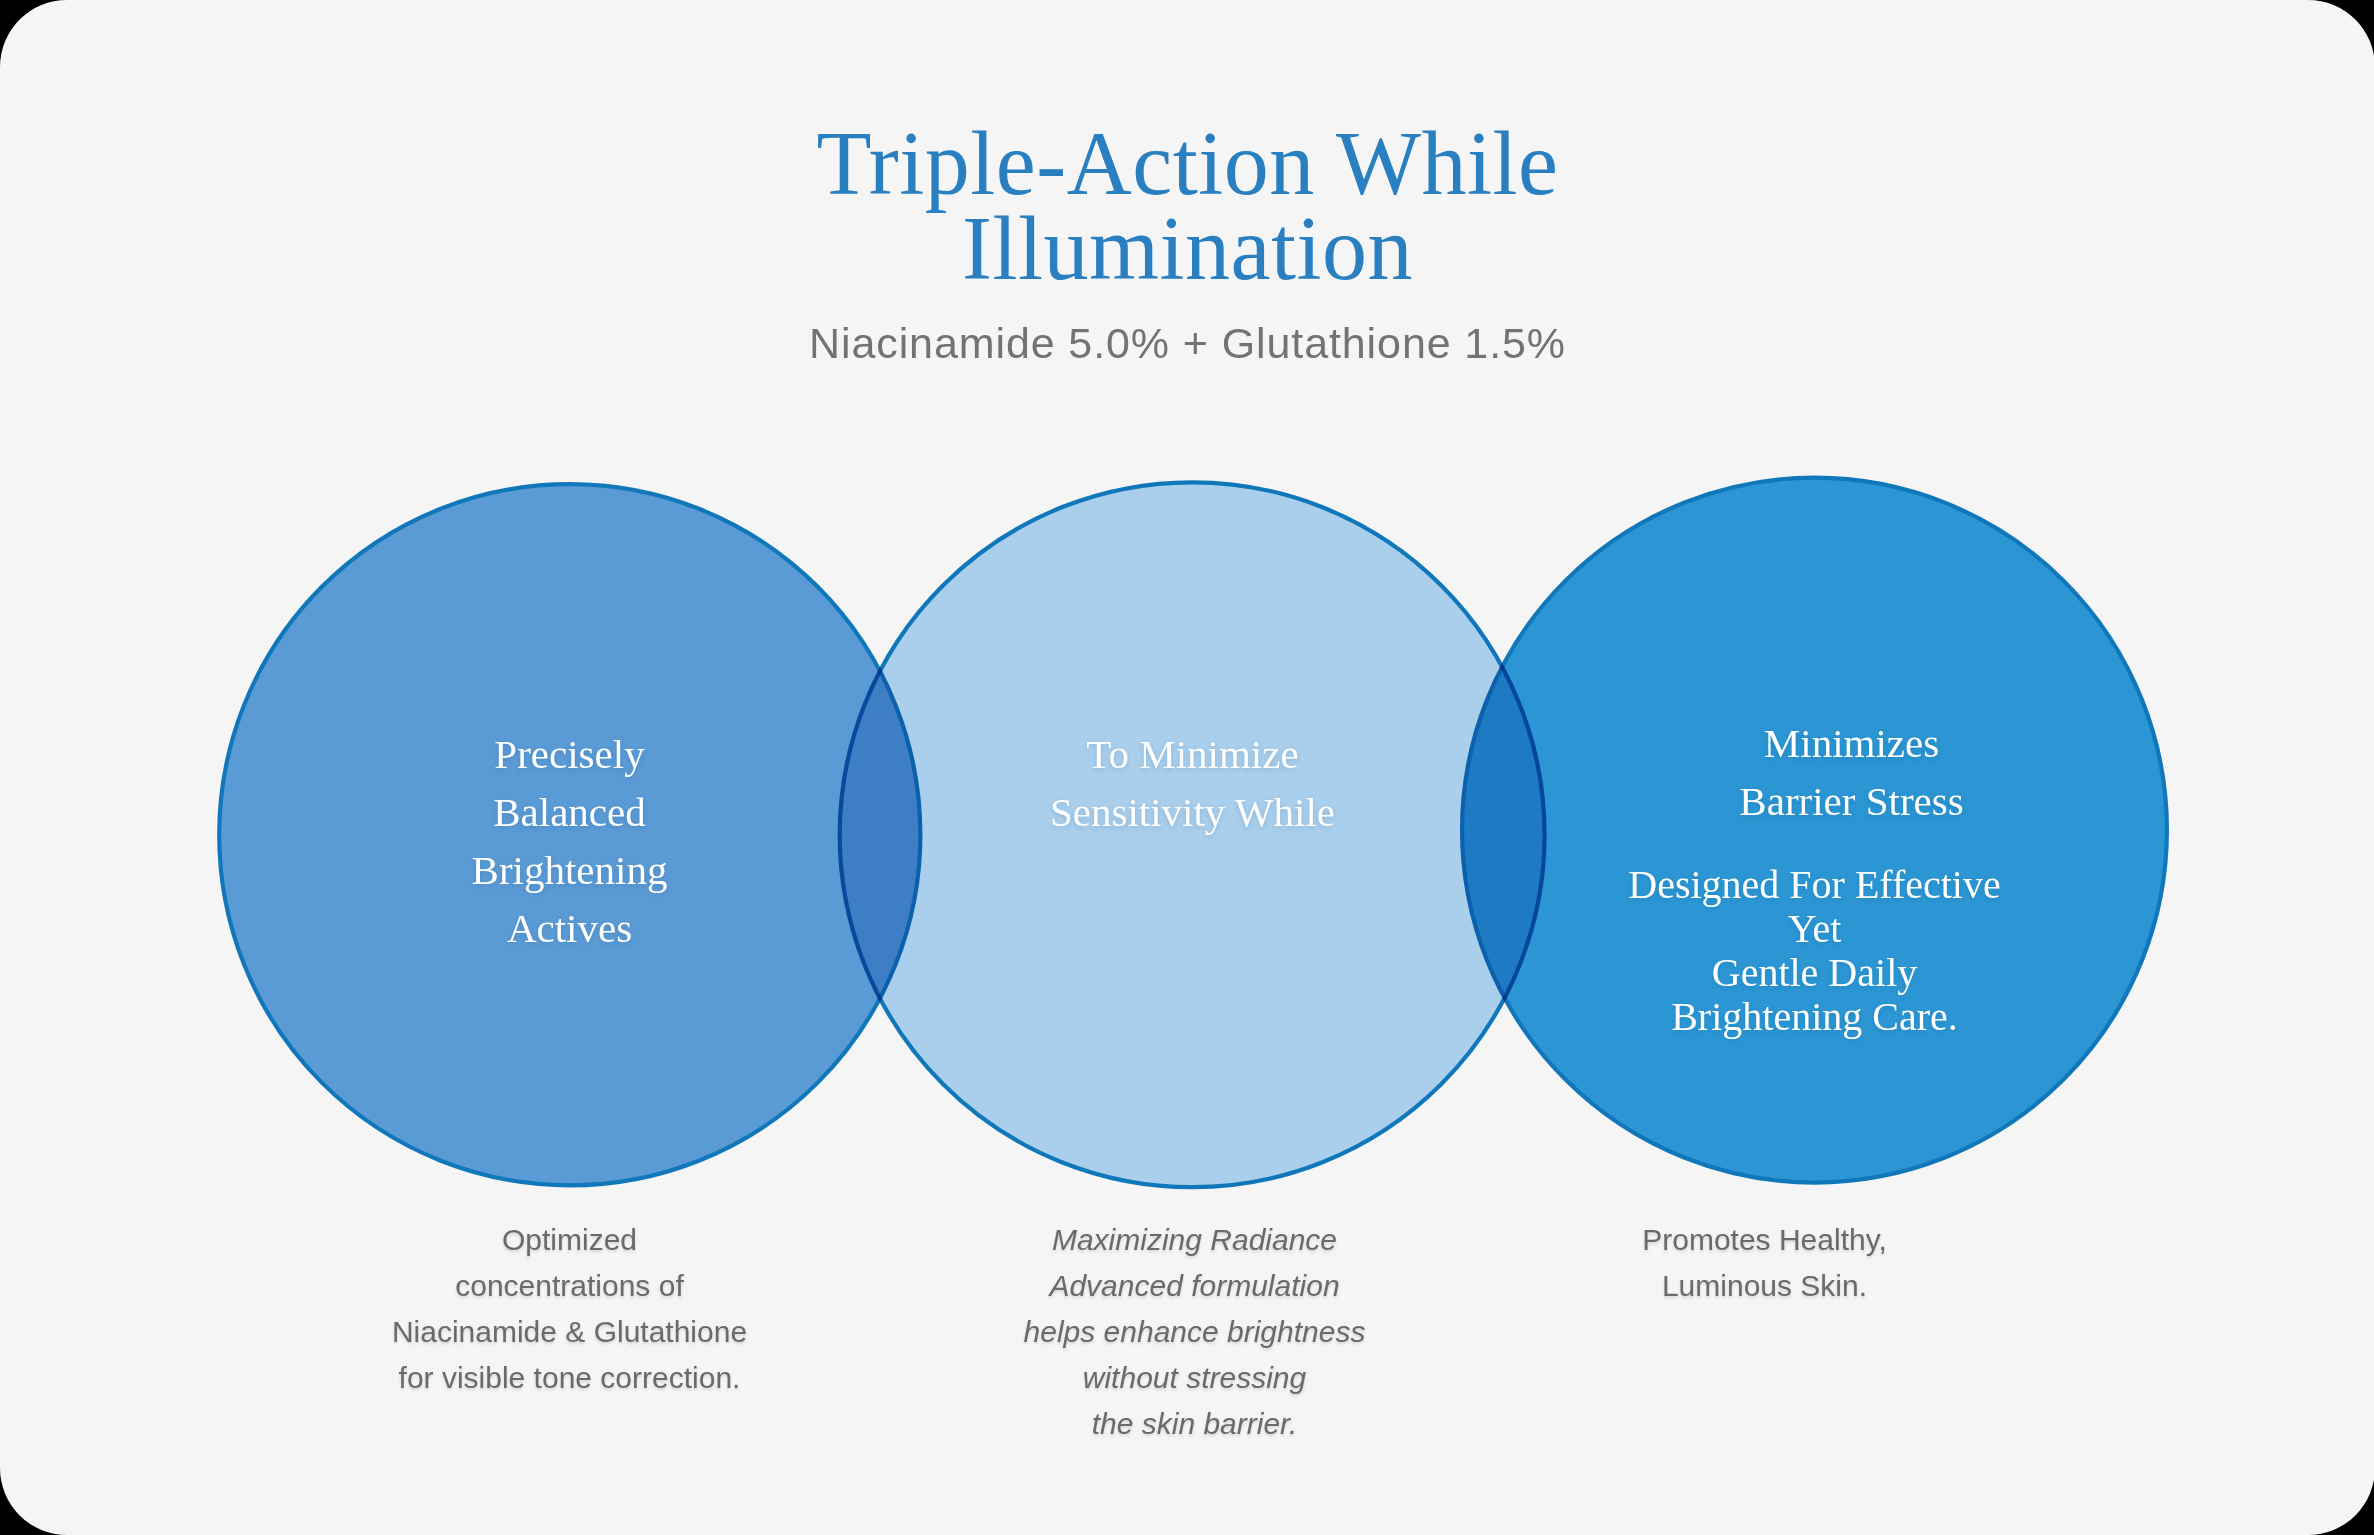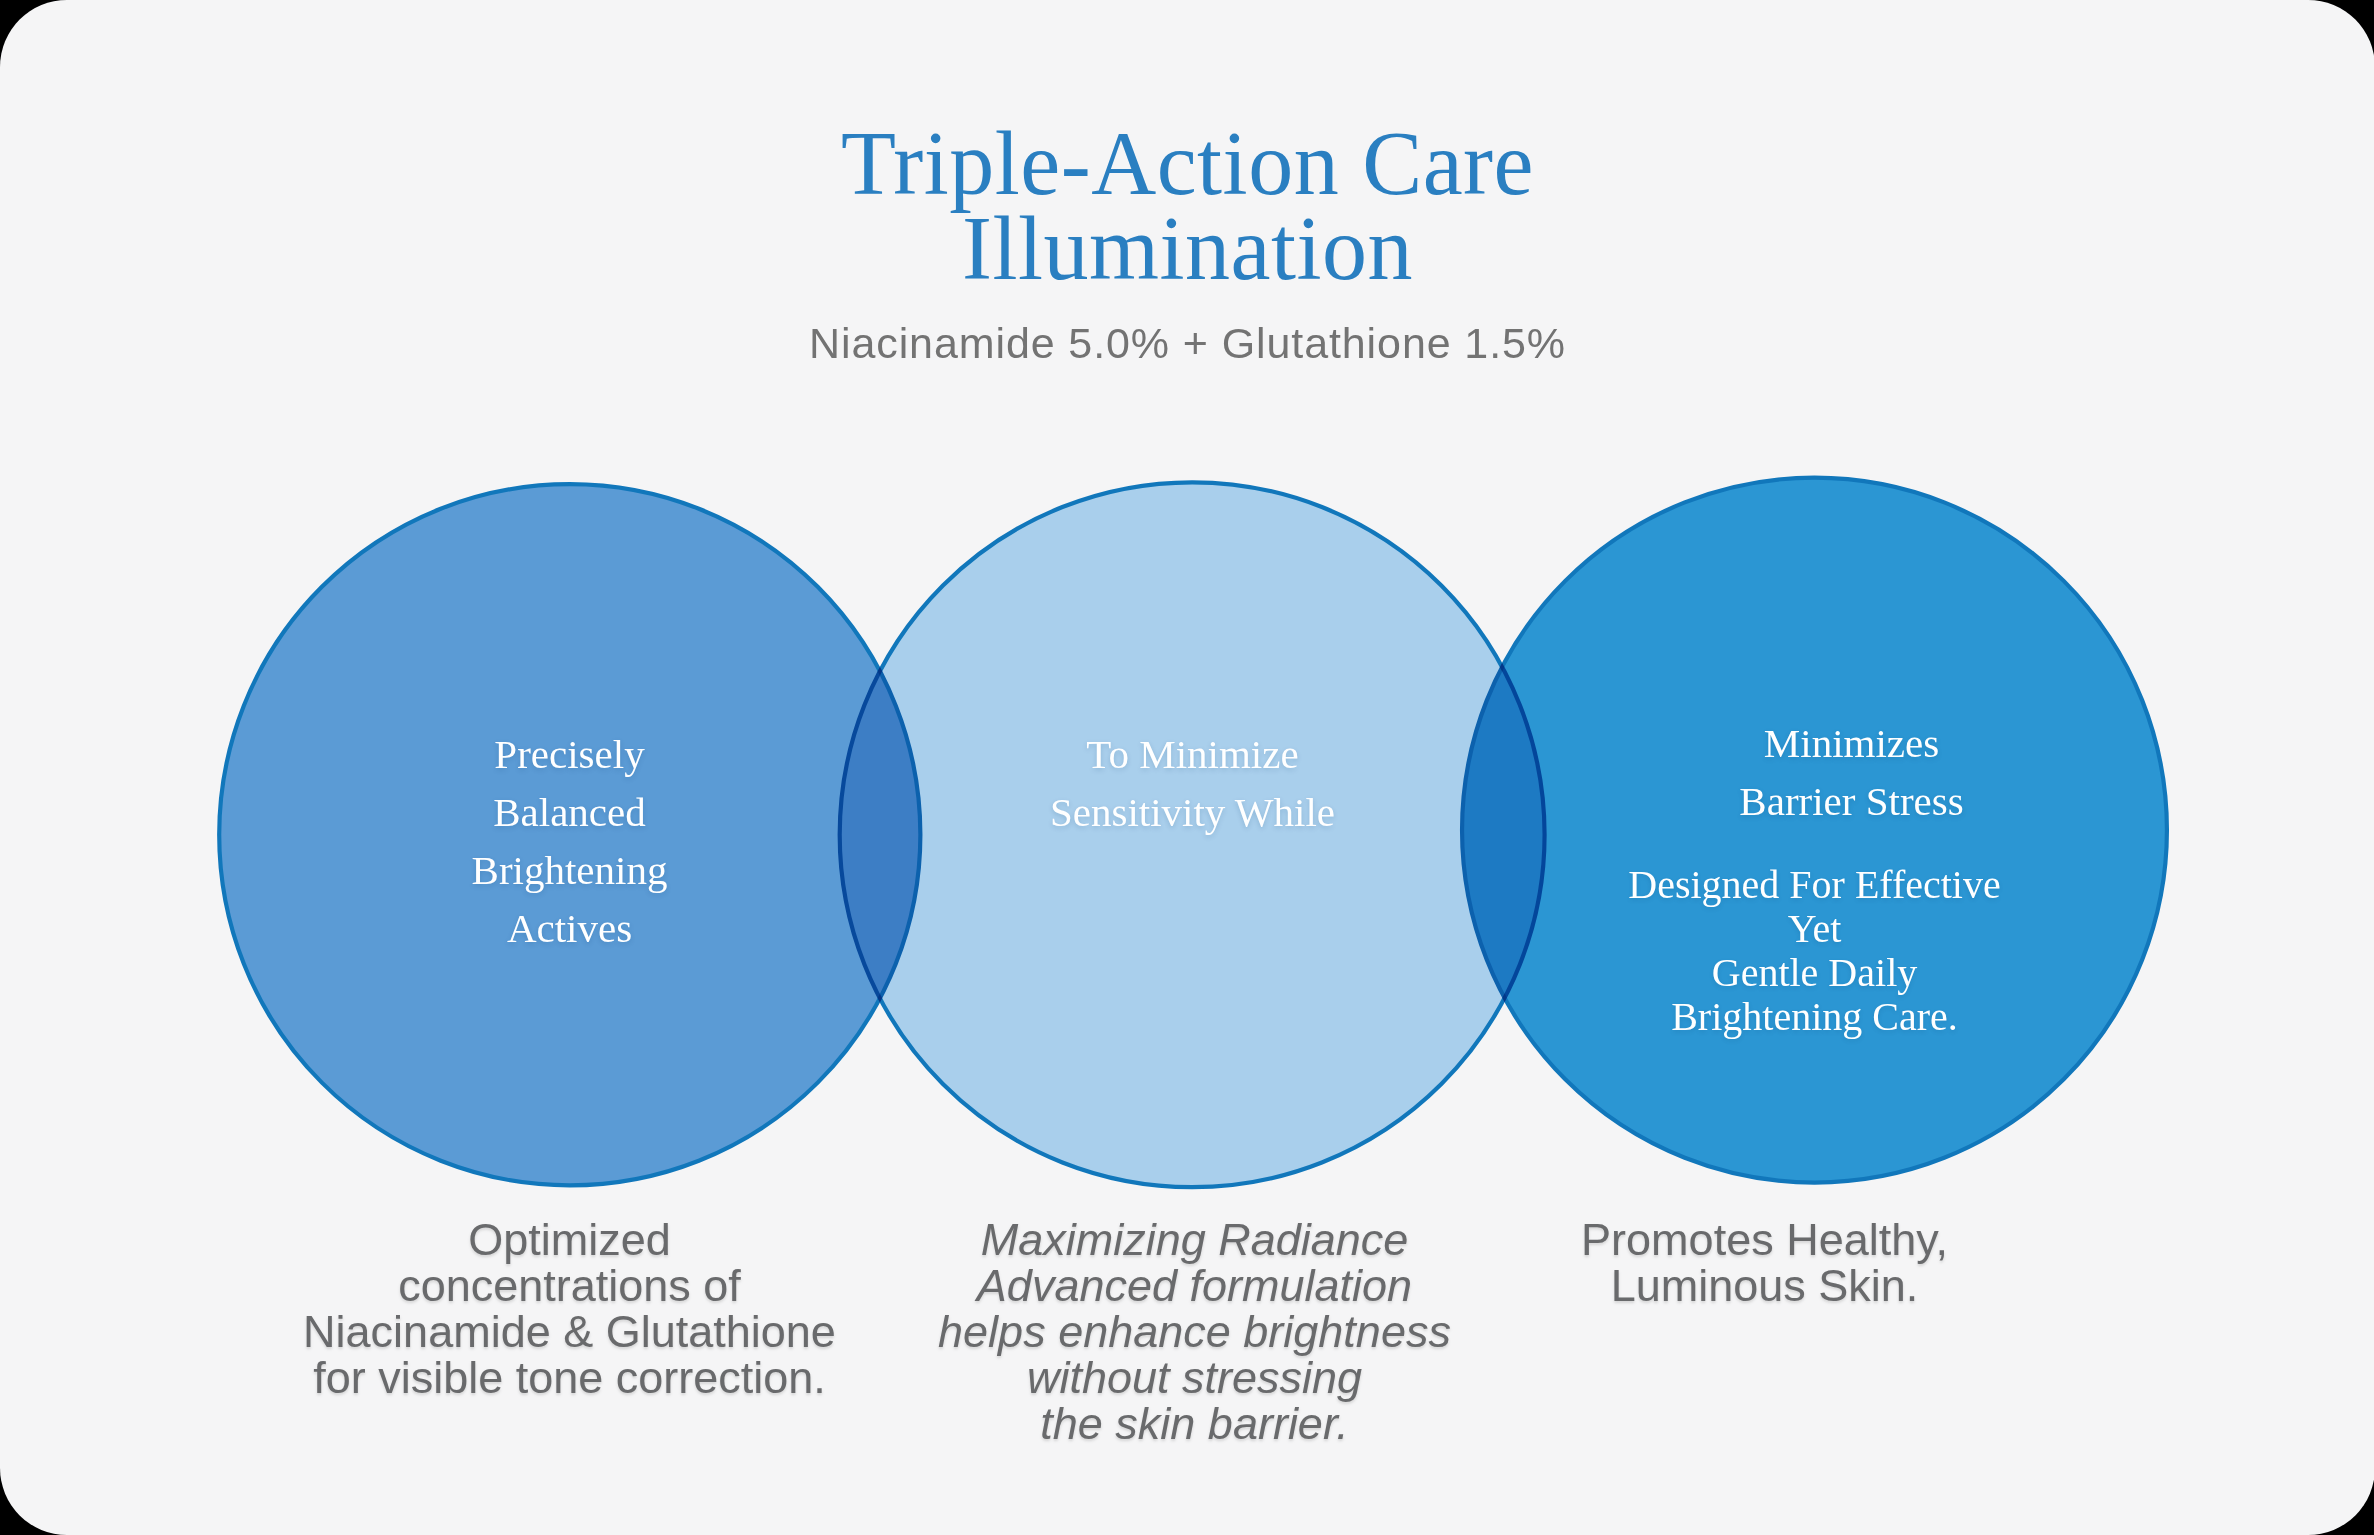--- a/index.html
+++ b/index.html
@@ -75,42 +75,42 @@
     font-size: 40px;
     line-height: 44px;
     white-space: pre-line;
     text-shadow: 0 1.9px 4.6px rgba(10, 60, 110, 0.15);
   }
   .caption {
     position: absolute;
     top: 1217px;
     width: 705px;
     text-align: center;
-    font-size: 45px;
+    font-size: 30px;
     line-height: 46px;
     white-space: pre-line;
     text-shadow: 0 1.9px 2.8px rgba(130, 130, 130, 0.28);
   }
   .caption.left  { left: 217px; }
   .caption.mid   { left: 842px; }
   .caption.right { left: 1412px; }
 </style>
 </head>
 <body>
 
 <div class="stage" style="background: rgb(0, 0, 0);">
   <div class="card" style="background: rgb(245, 245, 246);"></div>
 
   <svg class="venn-svg" width="2375" height="1535" viewBox="0 0 2560 1655">
     <circle cx="614" cy="900" r="378" fill="#5b9bd5" stroke="#1177bb"></circle>
     <circle cx="1285" cy="900" r="380" fill="#a9cfec" stroke="#1177bb"></circle>
     <circle cx="1956" cy="895" r="380" fill="#2b96d3" stroke="#1177bb"></circle>
   </svg>
 
-  <div class="page-title" style="color: rgb(42, 127, 193);">Triple-Action Care
+  <div class="page-title" style="color: rgb(42, 127, 193);">Triple-Action While
 Illumination</div>
 
   <div class="page-subtitle" style="color: #737373;">Niacinamide 5.0% + Glutathione 1.5%</div>
 
   <div class="circle-label left" style="color: rgb(255, 255, 255);">Precisely
 Balanced
 Brightening
 Actives</div>
 
   <div class="circle-label mid" style="color: rgb(255, 255, 255);">To Minimize

